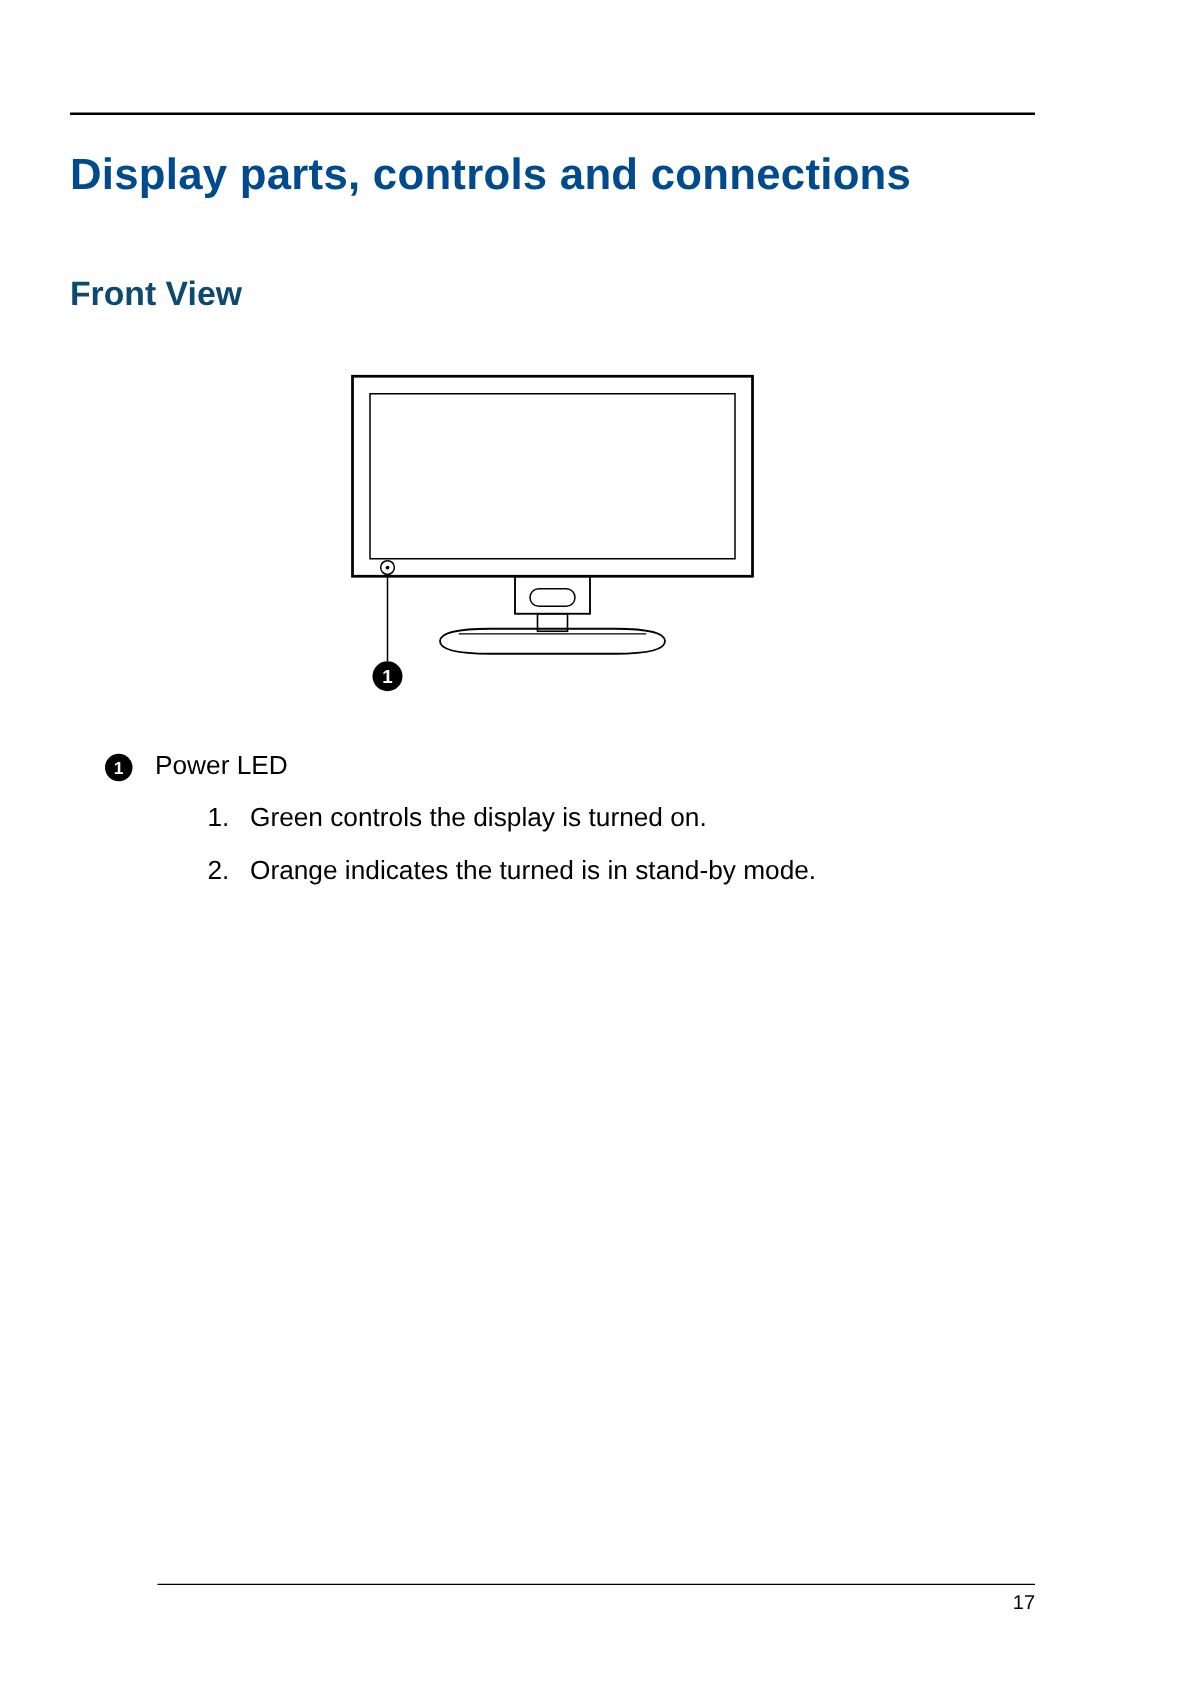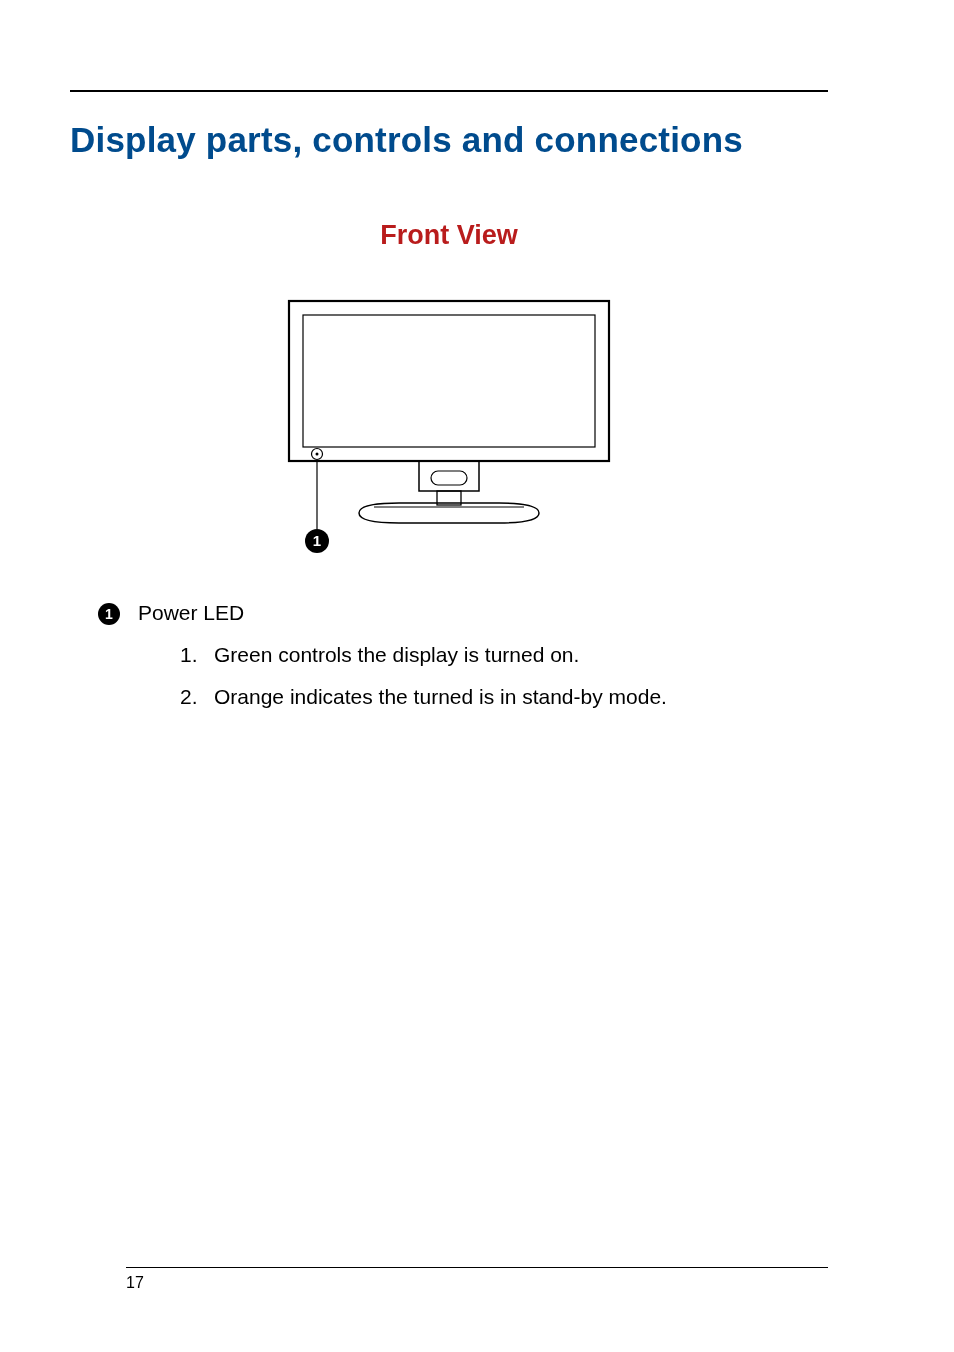--- a/index.html
+++ b/index.html
@@ -8,43 +8,42 @@
     padding: 0;
     background: #ffffff;
     font-family: "Helvetica Neue", Helvetica, Arial, sans-serif;
     font-weight: 400;
     color: #000;
   }
   .page {
     width: 954px;
     height: 1352px;
     margin: 0 auto;
-    padding: 90px 126px 60px 70px;
+    padding: 90px 126px 60px 56px;
     position: relative;
   }
   .hr-top {
     border: none;
     border-top: 2px solid #000;
     margin: 0 0 28px 0;
   }
   h1.title {
     font-size: 35px;
     font-weight: 700;
     color: #004b8d;
     margin: 0 0 60px 0;
     letter-spacing: 0.2px;
     font-stretch: condensed;
   }
   h2.subtitle {
     font-size: 27px;
     font-weight: 700;
-    color: #b91c1c;
+    color: #0c4a6e;
     margin: 0 0 40px 0;
     font-stretch: condensed;
-    text-align: center;
   }
   .diagram-wrap {
     width: 100%;
     display: flex;
     justify-content: center;
     margin-bottom: 40px;
   }
   .diagram {
     display: block;
   }
@@ -94,20 +93,21 @@
     left: 126px;
     right: 126px;
     bottom: 60px;
   }
   .hr-bottom {
     border: none;
     border-top: 1.5px solid #000;
     margin: 0;
   }
   .page-num {
+    text-align: right;
     font-size: 16px;
     margin-top: 6px;
   }
 </style>
 </head>
 <body>
 
 <div class="page">
 
   <hr class="hr-top">

